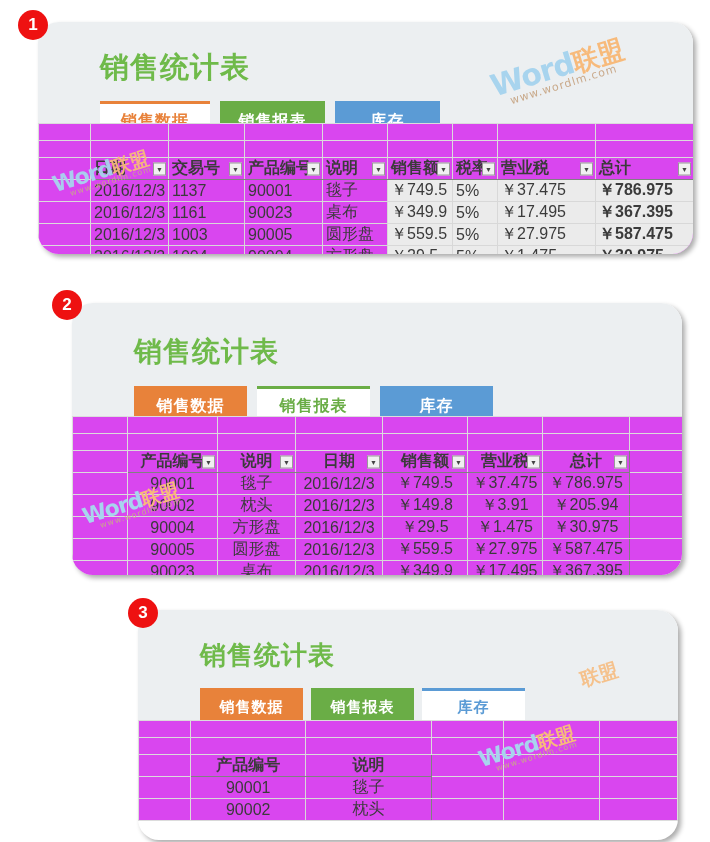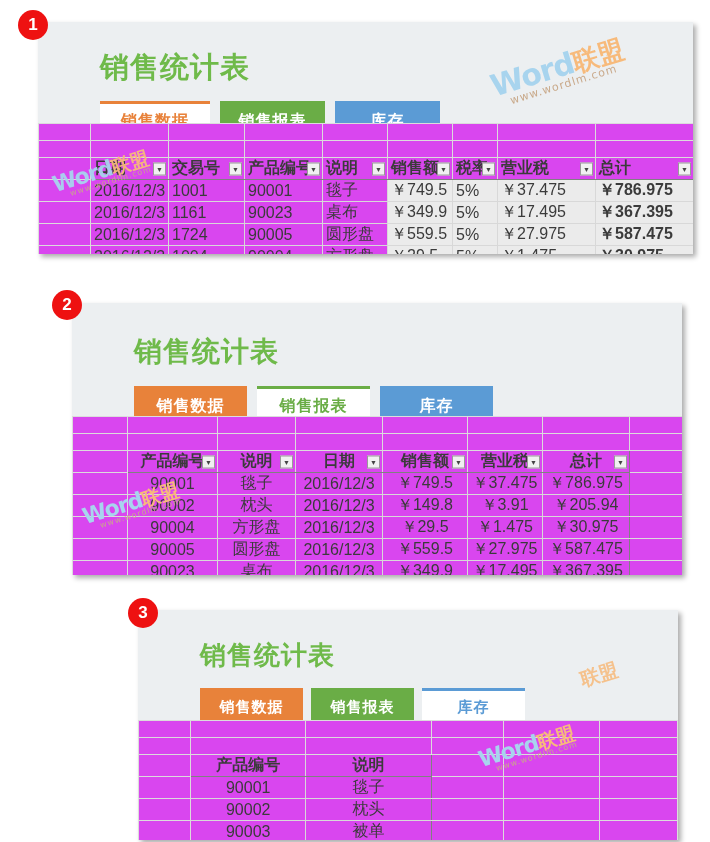--- a/index.html
+++ b/index.html
@@ -27,20 +27,21 @@
     font-family: "Liberation Sans", sans-serif;
   }
 
   
   .panel {
     position: absolute;
     background: #ffffff;
     box-shadow: 3px 3px 5px rgba(0,0,0,0.33);
     overflow: hidden;
     z-index: 10;
+    border-radius: 21px;
   }
   .panel-head {
     background: #eceff1;
     position: relative;
     overflow: hidden;
   }
   .sheet-title {
     color: #6fba4a;
     font-weight: bold;
     letter-spacing: 1px;
@@ -201,21 +202,21 @@
           <td class="hdr cellL"><span>产品编号</span><span class="ftr">▼</span></td>
           <td class="hdr cellL"><span>说明</span><span class="ftr">▼</span></td>
           <td class="hdr cellL"><span>销售额</span><span class="ftr">▼</span></td>
           <td class="hdr cellL"><span>税率</span><span class="ftr">▼</span></td>
           <td class="hdr cellL"><span>营业税</span><span class="ftr">▼</span></td>
           <td class="hdr cellL outer-r"><span>总计</span><span class="ftr">▼</span></td>
         </tr>
         <tr>
           <td class="blank"></td>
           <td class="cellL outer-l">2016/12/3</td>
-          <td class="cellL">1001</td>
+          <td class="cellL">1137</td>
           <td class="cellL">90001</td>
           <td class="cellL">毯子</td>
           <td class="cellL shade">￥749.5</td>
           <td class="cellL shade">5%</td>
           <td class="cellL shade">￥37.475</td>
           <td class="cellL shade total-val outer-r">￥786.975</td>
         </tr>
         <tr>
           <td class="blank"></td>
           <td class="cellL outer-l">2016/12/3</td>
@@ -223,21 +224,21 @@
           <td class="cellL">90023</td>
           <td class="cellL">桌布</td>
           <td class="cellL shade">￥349.9</td>
           <td class="cellL shade">5%</td>
           <td class="cellL shade">￥17.495</td>
           <td class="cellL shade total-val outer-r">￥367.395</td>
         </tr>
         <tr>
           <td class="blank"></td>
           <td class="cellL outer-l">2016/12/3</td>
-          <td class="cellL">1724</td>
+          <td class="cellL">1003</td>
           <td class="cellL">90005</td>
           <td class="cellL">圆形盘</td>
           <td class="cellL shade">￥559.5</td>
           <td class="cellL shade">5%</td>
           <td class="cellL shade">￥27.975</td>
           <td class="cellL shade total-val outer-r">￥587.475</td>
         </tr>
         <tr>
           <td class="blank"></td>
           <td class="cellL outer-l">2016/12/3</td>
@@ -442,28 +443,20 @@
           <td class="blank"></td>
         </tr>
         <tr>
           <td class="blank"></td>
           <td class="cellC outer-l">90002</td>
           <td class="cellC outer-r">枕头</td>
           <td class="blank"></td>
           <td class="blank"></td>
           <td class="blank"></td>
         </tr>
-        <tr>
-          <td class="blank"></td>
-          <td class="cellC outer-l">90003</td>
-          <td class="cellC outer-r">被单</td>
-          <td class="blank"></td>
-          <td class="blank"></td>
-          <td class="blank"></td>
-        </tr>
 
       </tbody>
         </table>
     </div>
   </div>
   <div class="wm small" style="left:478px; top:735px;">
     <span class="w1">Word</span><span class="w2">联盟</span>
     <span class="w3">www.wordlm.com</span>
   </div>
   <div class="wm small" style="left:520px; top:672px; opacity:.85;">

